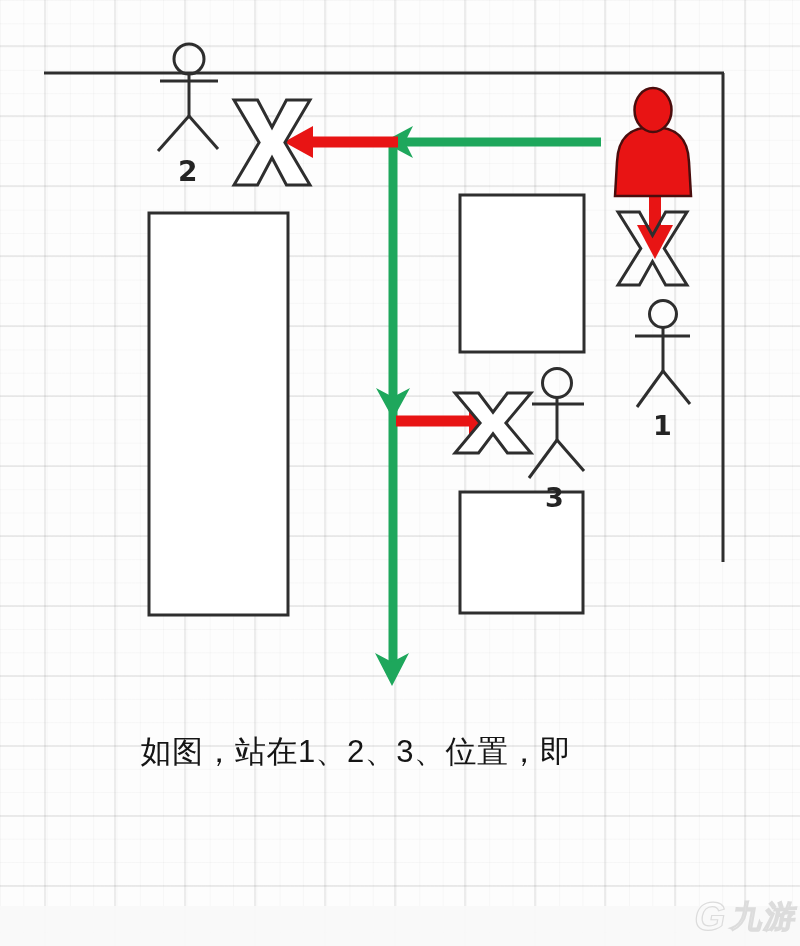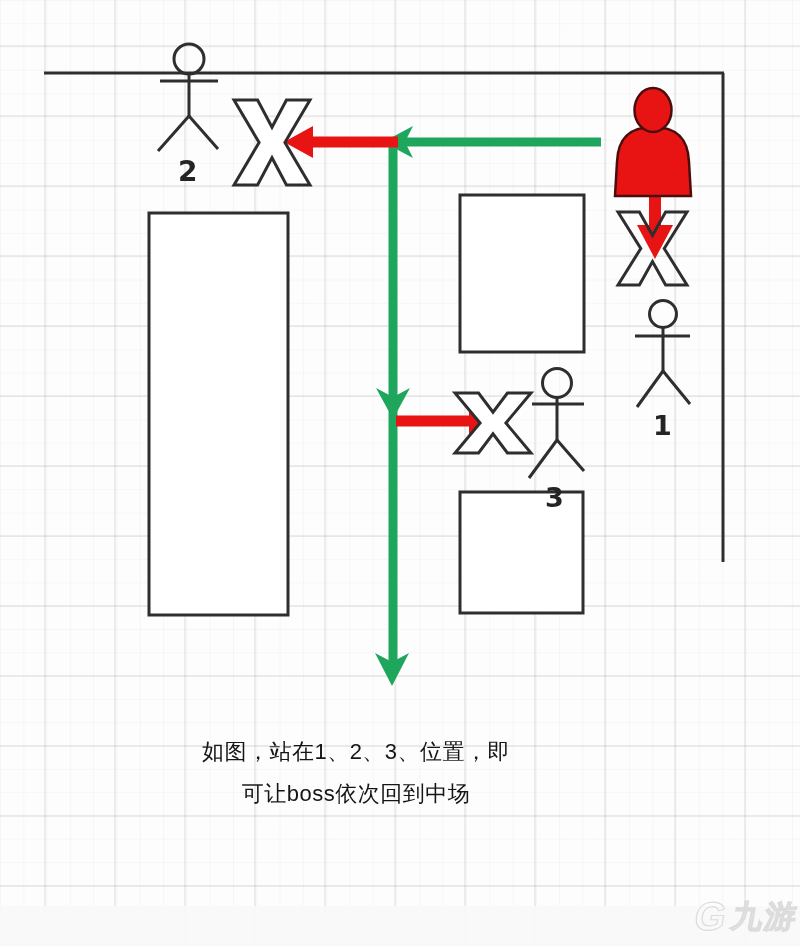--- a/index.html
+++ b/index.html
@@ -18,21 +18,21 @@
   #diagram-svg{position:absolute;left:0;top:0;}
   .poslabel{
     position:absolute;font-weight:700;color:#242424;line-height:1;
     font-family:"DejaVu Sans","Liberation Sans",sans-serif;
   }
   #label-2{left:178px;top:158px;font-size:28px;}
   #label-1{left:653px;top:412px;font-size:27px;}
   #label-3{left:545px;top:484px;font-size:27px;}
   .caption{
     position:absolute;left:0;top:731px;width:712px;text-align:center;
-    font-size:22px;line-height:42px;color:#151515;font-weight:500;
+    font-size:31px;line-height:42px;color:#151515;font-weight:500;
     letter-spacing:0.5px;
   }
   .caption div{white-space:nowrap;}
   .footer-band{
     position:absolute;left:0;top:906px;width:800px;height:40px;
     background:rgba(248,248,248,0.92);
   }
   .watermark{
     position:absolute;right:2px;top:896px;display:flex;align-items:center;
     transform:skewX(-10deg);
@@ -115,21 +115,20 @@
       <line x1="557" y1="440" x2="584" y2="471"></line>
     </g>
   </svg>
 
   <div id="label-2" class="poslabel">2</div>
   <div id="label-1" class="poslabel">1</div>
   <div id="label-3" class="poslabel">3</div>
 
   <div class="caption">
     <div>如图，站在1、2、3、位置，即</div>
-    <div>可让boss依次回到中场</div>
   </div>
 
   <div class="footer-band"></div>
 
   <div class="watermark">
     <span class="wm-logo">G</span>
     <span class="wm-text">九游</span>
   </div>
 
 </div>

